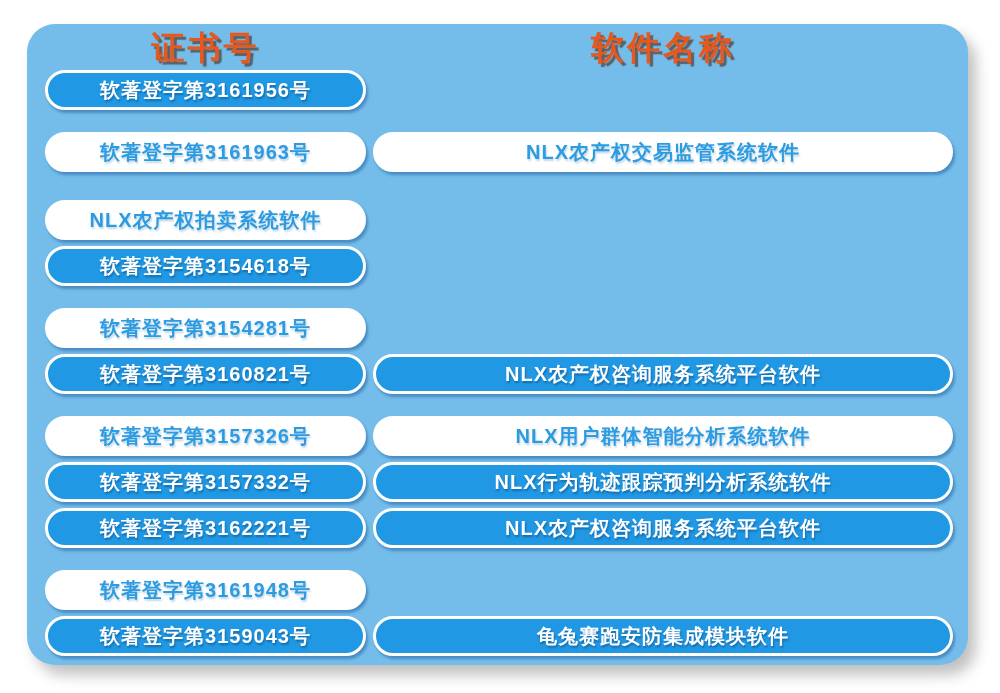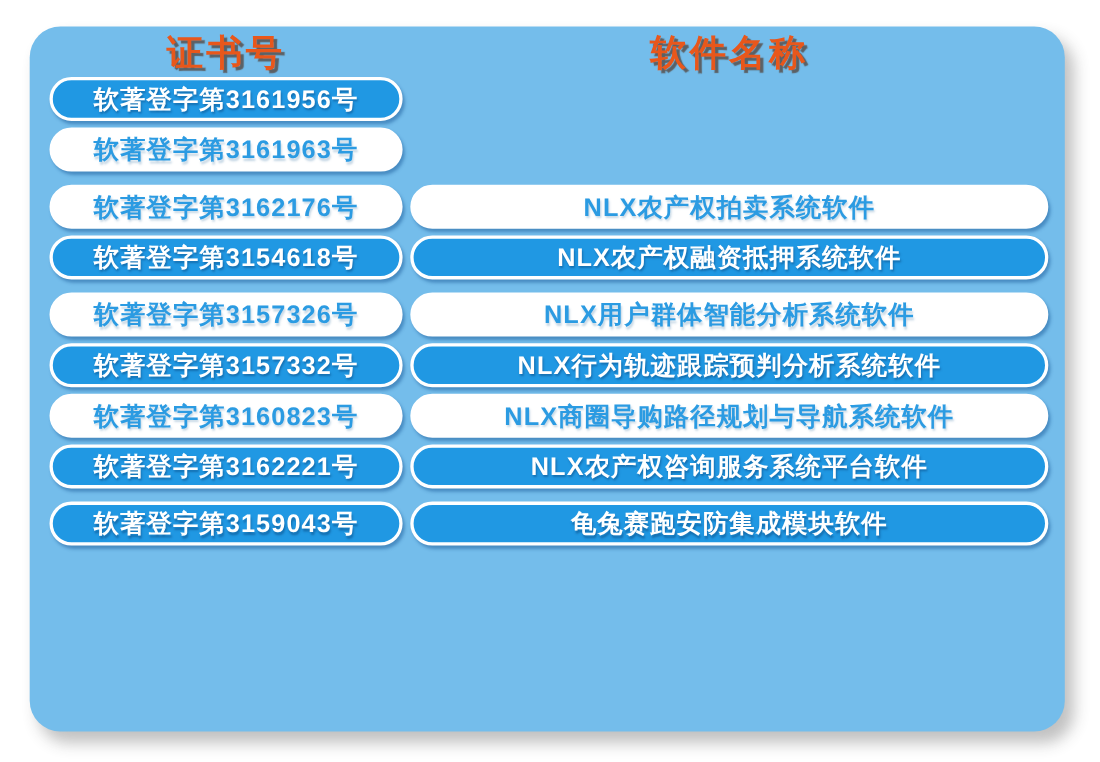--- a/index.html
+++ b/index.html
@@ -50,80 +50,82 @@
     column-gap: 7px;
   }
   .pill {
     height: 40px;
     box-sizing: border-box;
     border: 3px solid #ffffff;
     border-radius: 21px;
     display: flex;
     align-items: center;
     justify-content: center;
-    font-size: 23px;
+    font-size: 20px;
     font-weight: bold;
     letter-spacing: 1px;
     white-space: nowrap;
     box-shadow: 2px 3px 3px rgba(18, 80, 145, 0.45);
   }
   .row-blue .pill {
     background: var(--pill-blue, #2098E3);
     color: var(--white-text, #ffffff);
     text-shadow: 1px 2px 2px rgba(0, 45, 95, 0.40);
   }
   .row-white .pill {
     background: var(--pill-white, #ffffff);
     color: var(--blue-text, #2B9BE2);
     text-shadow: 1px 2px 2px rgba(125, 165, 195, 0.45);
+    margin-top: 16px;
   }
 </style>
 </head>
 <body>
 
 <div class="panel">
   <div class="header-row">
     <div class="hcell">证书号</div>
     <div class="hcell">软件名称</div>
   </div>
   <div class="table-body" id="rows">
       <div class="row row-blue">
         <div class="pill">软著登字第3161956号</div>
       </div>
       <div class="row row-white">
         <div class="pill">软著登字第3161963号</div>
+        <div class="pill">NLX农产权交易监管系统软件</div>
       </div>
       <div class="row row-blue">
       </div>
       <div class="row row-white">
-        <div class="pill">软著登字第3162176号</div>
         <div class="pill">NLX农产权拍卖系统软件</div>
       </div>
       <div class="row row-blue">
         <div class="pill">软著登字第3154618号</div>
-        <div class="pill">NLX农产权融资抵押系统软件</div>
       </div>
       <div class="row row-white">
+        <div class="pill">软著登字第3154281号</div>
+      </div>
+      <div class="row row-blue">
+        <div class="pill">软著登字第3160821号</div>
+        <div class="pill">NLX农产权咨询服务系统平台软件</div>
       </div>
       <div class="row row-white">
         <div class="pill">软著登字第3157326号</div>
         <div class="pill">NLX用户群体智能分析系统软件</div>
       </div>
       <div class="row row-blue">
         <div class="pill">软著登字第3157332号</div>
         <div class="pill">NLX行为轨迹跟踪预判分析系统软件</div>
       </div>
-      <div class="row row-white">
-        <div class="pill">软著登字第3160823号</div>
-        <div class="pill">NLX商圈导购路径规划与导航系统软件</div>
-      </div>
       <div class="row row-blue">
         <div class="pill">软著登字第3162221号</div>
         <div class="pill">NLX农产权咨询服务系统平台软件</div>
       </div>
       <div class="row row-white">
+        <div class="pill">软著登字第3161948号</div>
       </div>
       <div class="row row-blue">
         <div class="pill">软著登字第3159043号</div>
         <div class="pill">龟兔赛跑安防集成模块软件</div>
       </div>
     </div>
 </div>
 
 </body></html>

